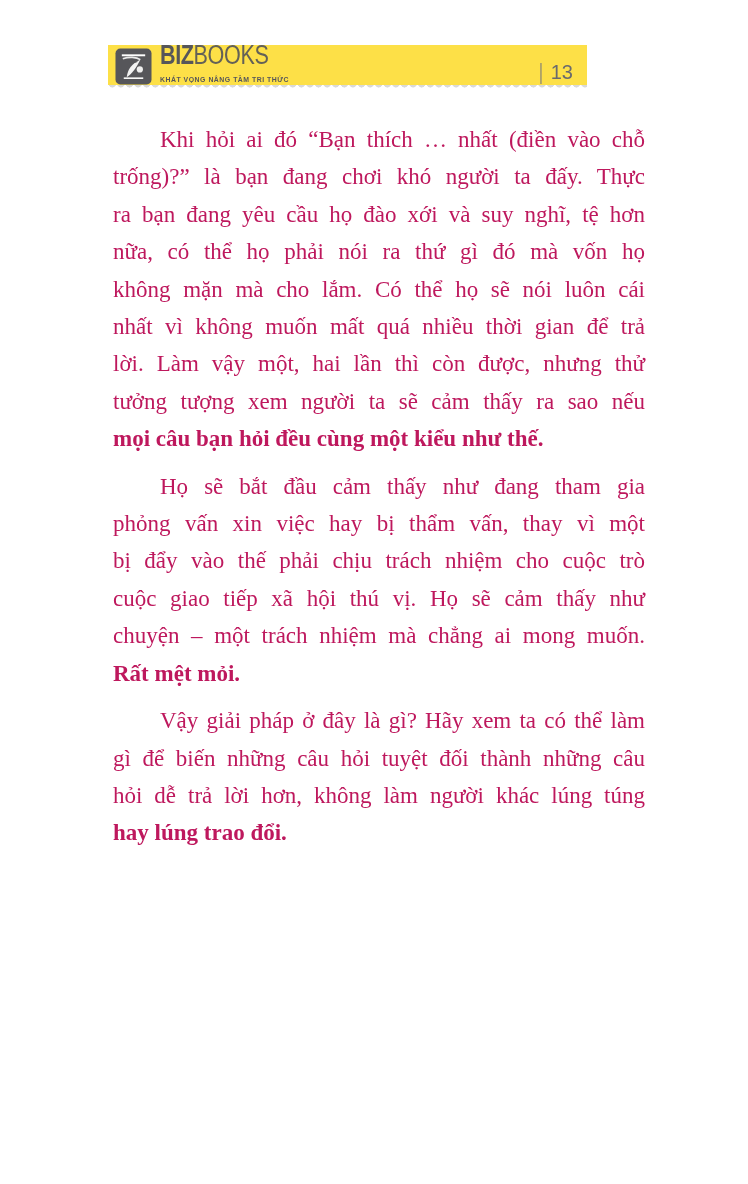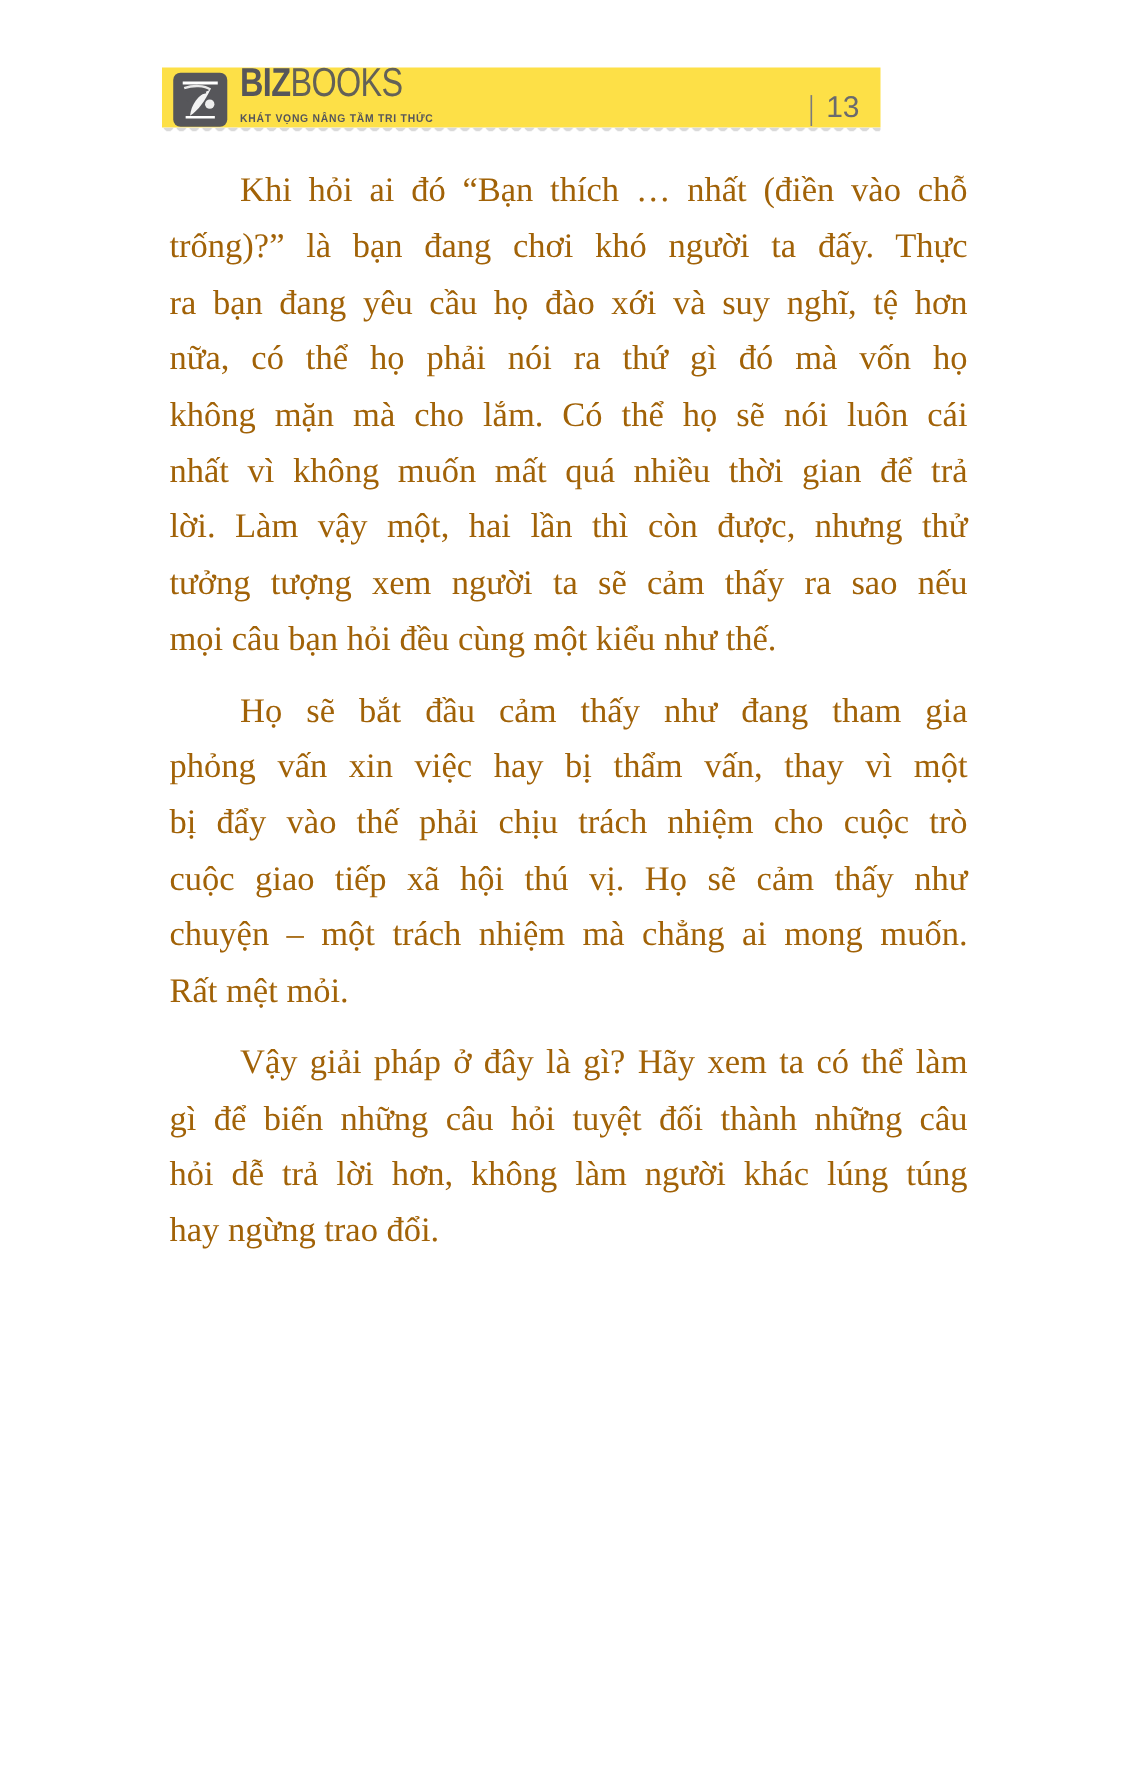--- a/index.html
+++ b/index.html
@@ -37,29 +37,29 @@
   }
 
   .pageno {
     margin-left:auto; display:flex; align-items:center;
     font-family:"Liberation Sans","DejaVu Sans",sans-serif;
     color:#6a6a6e; font-size:20px;
   }
   .pageno .sep { font-weight:300; font-size:22px; color:#7a7a7e; margin-right:7px; transform:scaleX(0.6); }
 
   
-  .page-content { position:absolute; left:113px; top:108px; width:532px; color:#a16207; }
+  .page-content { position:absolute; left:113px; top:121px; width:532px; color:#be185d; }
   .para { margin-bottom:10px; }
   .ln {
     font-size:23px; line-height:37.4px;
     text-align:justify; text-align-last:justify;
     white-space:normal;
   }
   .ln.in  { padding-left:47px; }   
-  .ln.end { text-align-last:left; }
+  .ln.end { text-align-last:left;font-weight:bold; }
 </style>
 </head>
 <body>
 
 <div class="band">
   <div class="logo">
     <svg class="logo-icon" viewBox="0 0 38 38" aria-hidden="true">
       <rect x="0.5" y="0.5" width="37" height="37" rx="5" fill="#56565a"></rect>
       <path d="M7 7.5 H31" stroke="#ffffff" stroke-width="2" fill="none"></path>
       <path d="M8 11 C14 9 22 9 26 12" stroke="#e8e8e8" stroke-width="1.6" fill="none"></path>
@@ -99,16 +99,16 @@
     <div class="ln">bị đẩy vào thế phải chịu trách nhiệm cho cuộc trò</div>
     <div class="ln">cuộc giao tiếp xã hội thú vị. Họ sẽ cảm thấy như</div>
     <div class="ln">chuyện – một trách nhiệm mà chẳng ai mong muốn.</div>
     <div class="ln end">Rất mệt mỏi.</div>
   </div>
 
   <div class="para">
     <div class="ln in">Vậy giải pháp ở đây là gì? Hãy xem ta có thể làm</div>
     <div class="ln">gì để biến những câu hỏi tuyệt đối thành những câu</div>
     <div class="ln">hỏi dễ trả lời hơn, không làm người khác lúng túng</div>
-    <div class="ln end">hay ngừng trao đổi.</div>
+    <div class="ln end">hay lúng trao đổi.</div>
   </div>
 
 </div>
 
 </body></html>

